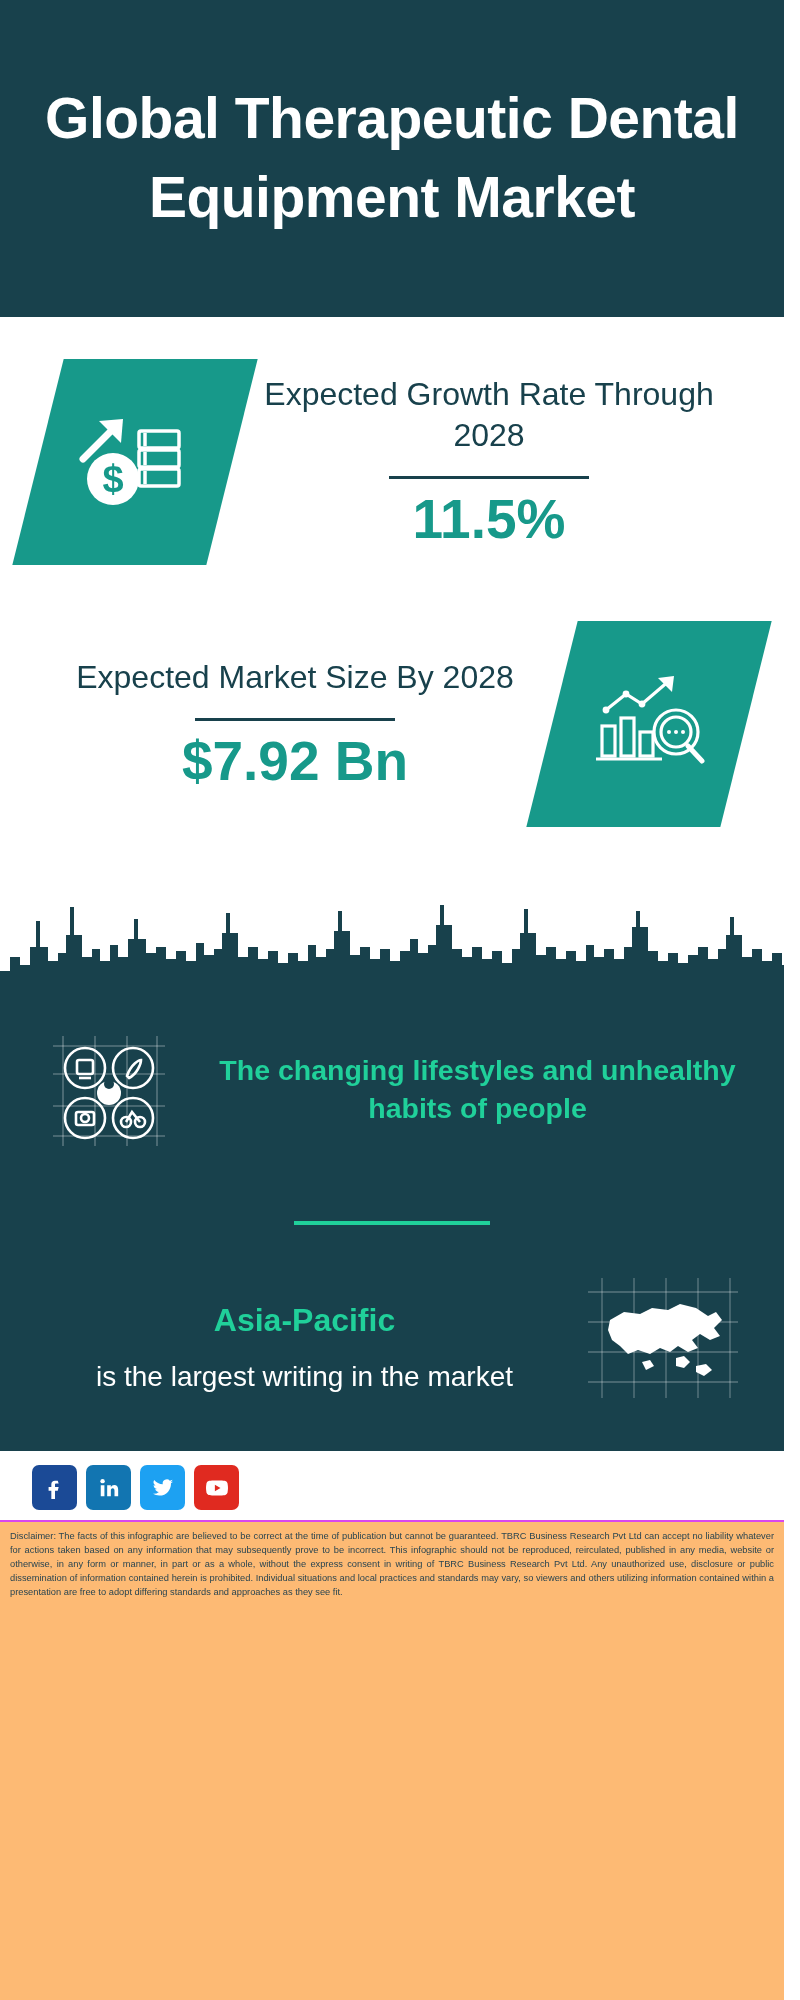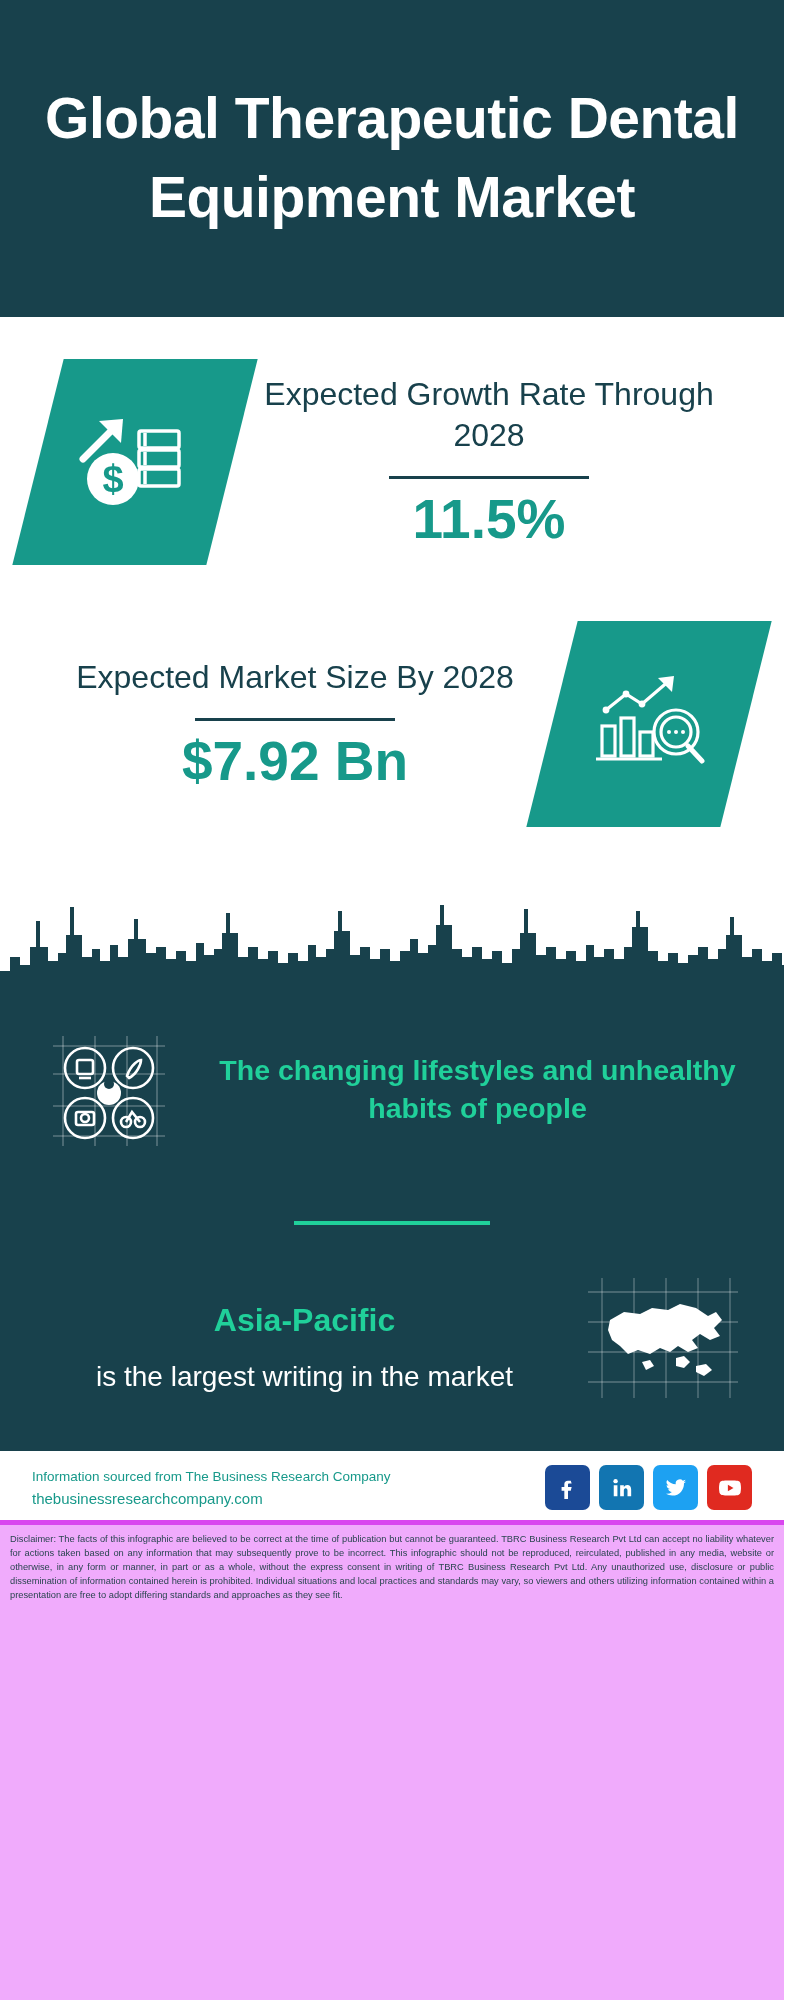--- a/index.html
+++ b/index.html
@@ -7,21 +7,21 @@
     width:800px;
     background:#ffffff;
     font-family:"Liberation Sans", sans-serif;
     -webkit-font-smoothing:antialiased;
   }
   .page{
     width:784px;
     min-height:2000px;
     position:relative;
     overflow:hidden;
-    background:#f0abfc;
+    background:#fdba74;
   }
 
   
   .header{
     background:#18414c;
     padding:28px 40px 30px 40px;
     box-sizing:border-box;
     min-height:317px;
     display:flex;
     align-items:center;
@@ -219,21 +219,21 @@
     width:45px;height:45px;border-radius:7px;
     display:flex;align-items:center;justify-content:center;
     color:#fff;font-weight:bold;
   }
   .soc.fb{background:#1b4a96;}
   .soc.li{background:#1275b1;}
   .soc.tw{background:#1da1f2;}
   .soc.yt{background:#e02a20;}
 
   .disclaimer{
-    border-top:5px solid #d946ef;
+    border-top:2px solid #d946ef;
     padding:8px 10px 10px 10px;
     color:#2a4550;
     font-size:9.3px;
     line-height:1.5;
     text-align:justify;
   }
 </style>
 </head>
 <body>
 
@@ -375,24 +375,20 @@
           <path fill="#ffffff" d="M30,50 L44,42 L60,44 L72,38 L88,40 L100,34 L116,38 L128,46 L136,42 L142,50 L134,58 L140,66 L130,70 L120,64 L112,70 L118,78 L108,82 L98,76 L90,82 L80,78 L70,84 L58,80 L48,84 L40,76 L32,70 L28,60 Z"></path>
           <path fill="#ffffff" d="M96,88 L104,86 L110,92 L104,98 L96,96 Z"></path>
           <path fill="#ffffff" d="M116,96 L126,94 L132,100 L124,106 L116,102 Z"></path>
           <path fill="#ffffff" d="M62,92 L70,90 L74,96 L66,100 Z"></path>
         </svg>
       </div>
     </div>
   </div>
 
   <div class="footer">
-    <div class="footer-text">
-      <p class="footer-line1">Information sourced from The Business Research Company</p>
-      <p class="footer-line2">thebusinessresearchcompany.com</p>
-    </div>
     <div class="social">
       <div class="soc fb">
         <svg width="22" height="22" viewBox="0 0 24 24" fill="#ffffff">
             <path d="M15 4h-3a4 4 0 0 0-4 4v3H5v4h3v9h4v-9h3l1-4h-4V8a1 1 0 0 1 1-1h3z"></path>
           </svg>
       </div>
       <div class="soc li">
         <svg width="22" height="22" viewBox="0 0 24 24" fill="#ffffff">
             <circle cx="5" cy="4.5" r="2.4"></circle>
             <rect x="3" y="9" width="4" height="12"></rect>

